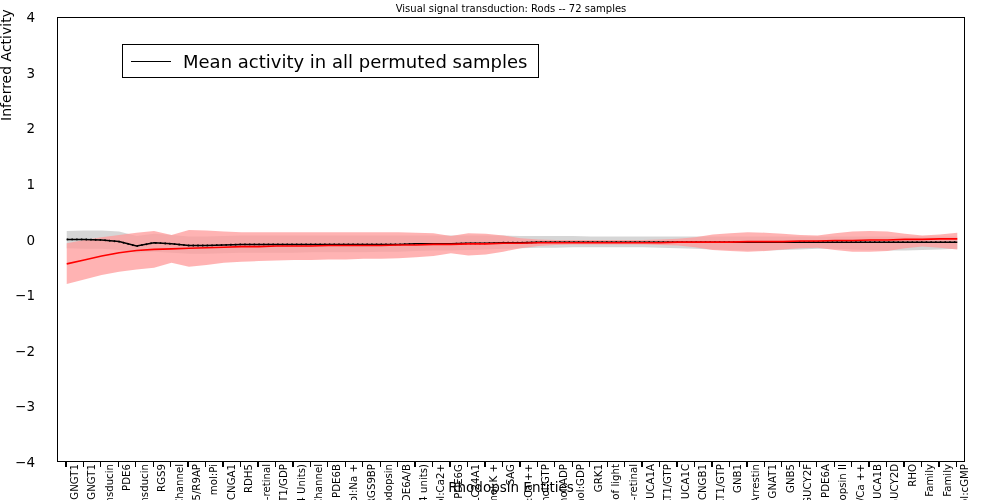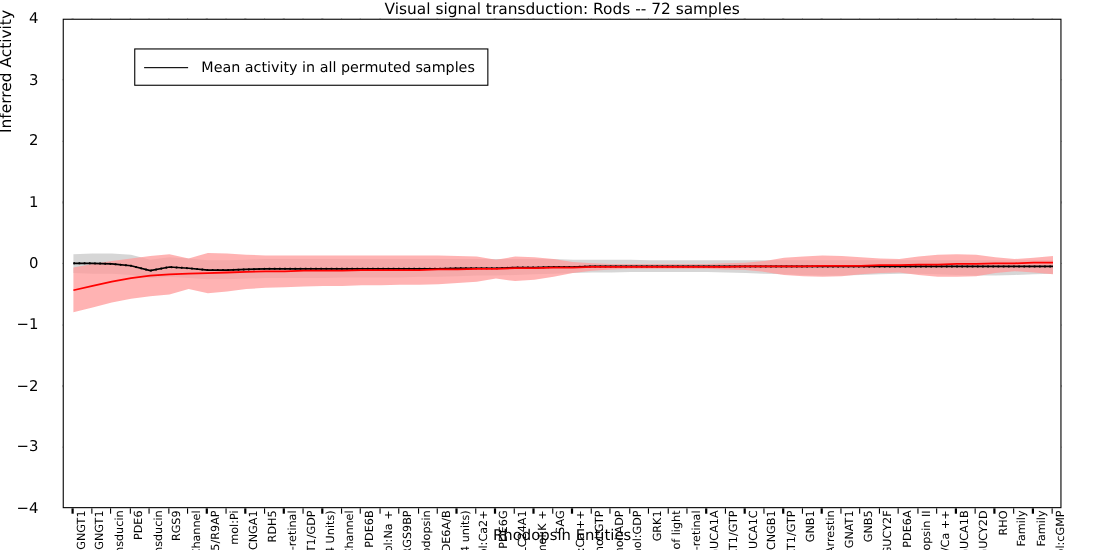--- a/index.html
+++ b/index.html
@@ -3,21 +3,21 @@
 <meta charset="utf-8">
 <style>
   html,body{margin:0;padding:0;background:#ffffff;}
   body{width:1000px;height:500px;overflow:hidden;
        font-family:"DejaVu Sans","Liberation Sans",sans-serif;color:#000;}
   #fig{position:relative;width:1000px;height:500px;}
 
   
   #title{position:absolute;left:57px;top:0px;width:908px;height:17px;
          display:flex;align-items:center;justify-content:center;
-         font-size:14px;white-space:nowrap;}
+         font-size:10px;white-space:nowrap;}
 
   
   #axes{position:absolute;left:57px;top:17px;width:908px;height:445px;
         border:1.3px solid #000;box-sizing:border-box;background:#fff;}
   #plotclip{position:absolute;left:0;top:0;width:100%;height:100%;overflow:hidden;}
   #plotsvg{position:absolute;left:0;top:0;}
 
   
   #ylabel{position:absolute;left:-2px;top:150px;width:170px;height:18px;
           transform:rotate(-90deg);transform-origin:left top;
@@ -36,21 +36,21 @@
   #xlabel{position:absolute;left:57px;top:479px;width:908px;
           text-align:center;font-size:13.5px;}
 
   
   #legend{position:absolute;left:64px;top:26px;
           border:1.2px solid #000;background:#fff;
           padding:5px 11px 5px 8px;}
   .legrow{display:flex;align-items:center;height:22px;}
   .legline{width:40px;height:0;border-top:1.6px solid #000;margin-right:12px;}
   .legline.red{border-top-color:#ff0000;}
-  .legtxt{font-size:13px;white-space:nowrap;}
+  .legtxt{font-size:18px;white-space:nowrap;}
 </style>
 </head>
 <body>
 
 <div id="fig">
 
   <div id="title">Visual signal transduction: Rods -- 72 samples</div>
 
   <div id="ylabel">Inferred Activity</div>
   <div id="xlabel">Rhodopsin Entities</div>

